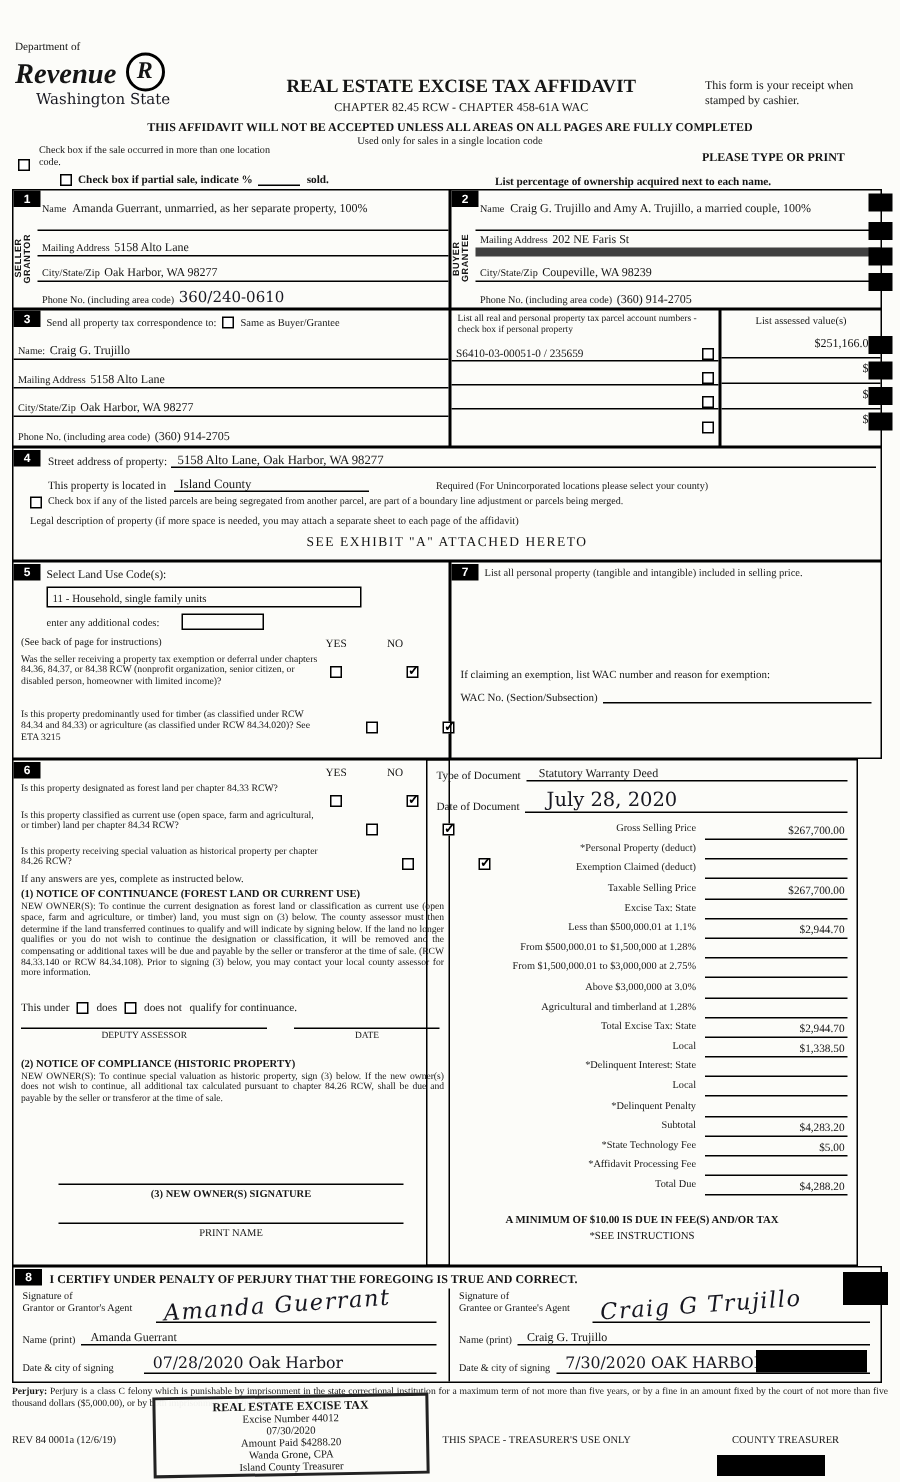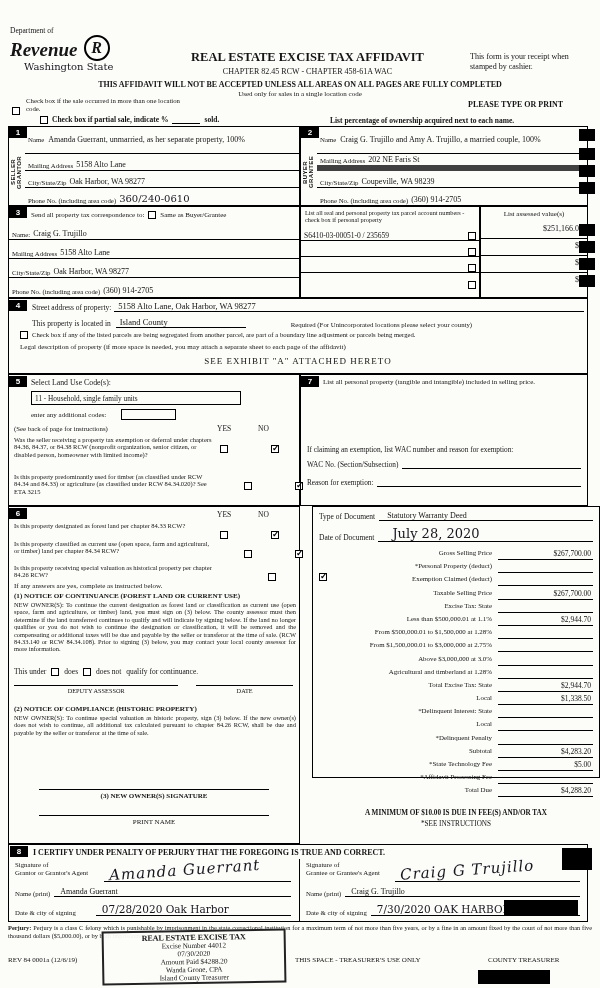--- a/index.html
+++ b/index.html
@@ -222,24 +222,20 @@
 
   
   <div class="abs bx" style="left:300px;top:374px;width:288px;height:132px">
     <span class="badge" style="left:0;top:1px">7</span>
     <div class="abs" style="left:22px;top:3px;width:260px;font-size:7px;line-height:8px">List all personal property (tangible and intangible) included in selling price.</div>
     <div class="abs" style="left:6px;top:70px;font-size:7.3px">If claiming an exemption, list WAC number and reason for exemption:</div>
     <div class="abs" style="left:6px;right:6px;top:84px;display:flex;align-items:flex-end;gap:4px">
       <span style="font-size:7.3px">WAC No. (Section/Subsection)</span>
       <span class="fill grow" style="height:10px"></span>
     </div>
-    <div class="abs" style="left:6px;right:6px;top:102px;display:flex;align-items:flex-end;gap:4px">
-      <span style="font-size:7.3px">Reason for exemption:</span>
-      <span class="fill grow" style="height:10px"></span>
-    </div>
   </div>
 
   
   <div class="abs bx" style="left:8px;top:506px;width:292px;height:338px">
     <span class="badge" style="left:0;top:1px">6</span>
     <div class="abs" style="left:208px;top:3px;font-size:7.5px">YES</div>
     <div class="abs" style="left:249px;top:3px;font-size:7.5px">NO</div>
 
     <div class="abs qtxt" style="left:5px;top:15px;width:198px">Is this property designated as forest land per chapter 84.33 RCW?</div>
     <span class="cb abs" style="left:211px;top:17px"></span>
@@ -272,21 +268,21 @@
     </div>
 
     <div class="abs bold" style="left:5px;top:198px;font-size:7.1px">(2) NOTICE OF COMPLIANCE (HISTORIC PROPERTY)</div>
     <div class="abs" style="left:5px;top:207px;width:282px;font-size:6.4px;line-height:7.4px;text-align:justify">NEW OWNER(S): To continue special valuation as historic property, sign (3) below. If the new owner(s) does not wish to continue, all additional tax calculated pursuant to chapter 84.26 RCW, shall be due and payable by the seller or transferor at the time of sale.</div>
 
     <div class="abs c bold" style="left:30px;right:30px;top:282px;border-top:1px solid #000;font-size:7px;padding-top:2px"><span>(3) NEW OWNER(S) SIGNATURE</span></div>
     <div class="abs c" style="left:30px;right:30px;top:308px;border-top:1px solid #000;font-size:7px;padding-top:2px"><span>PRINT NAME</span></div>
   </div>
 
   
-  <div class="abs bx" style="left:312px;top:506px;width:288px;height:272px">
+  <div class="abs bx" style="left:284px;top:506px;width:288px;height:338px">
     <div class="abs" style="left:6px;right:6px;top:4px;display:flex;align-items:flex-end;gap:4px">
       <span style="font-size:7.5px;flex:none">Type of Document</span>
       <span class="fill grow" style="font-size:8px;padding-left:8px">Statutory Warranty Deed</span>
     </div>
     <div class="abs" style="left:6px;right:6px;top:19px;display:flex;align-items:flex-end;gap:4px">
       <span style="font-size:7.5px;flex:none">Date of Document</span>
       <span class="fill grow hand" style="font-size:13px;padding-left:14px">July 28, 2020</span>
     </div>
     <div class="abs" style="left:6px;right:6px;top:42px">
       <div class="trow">

